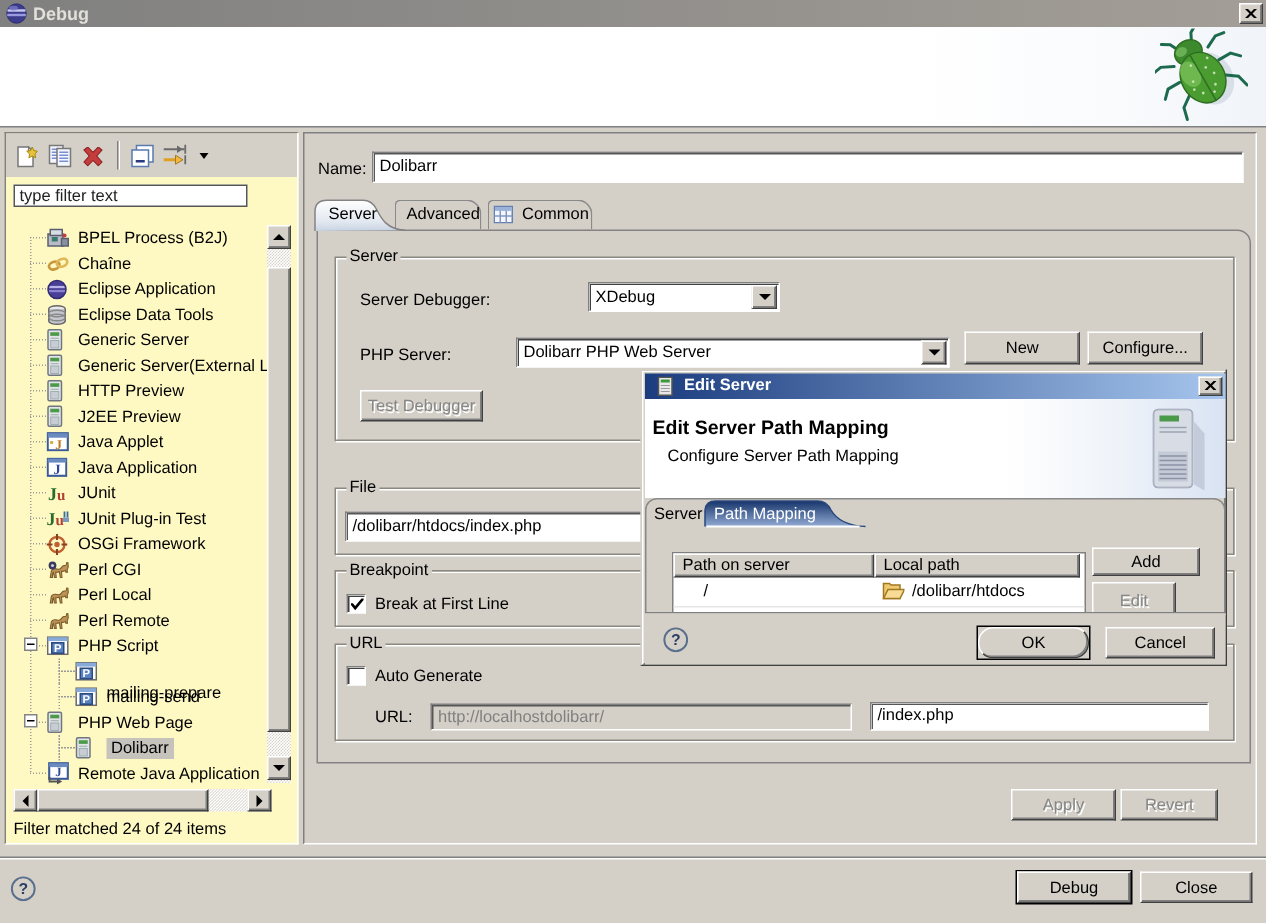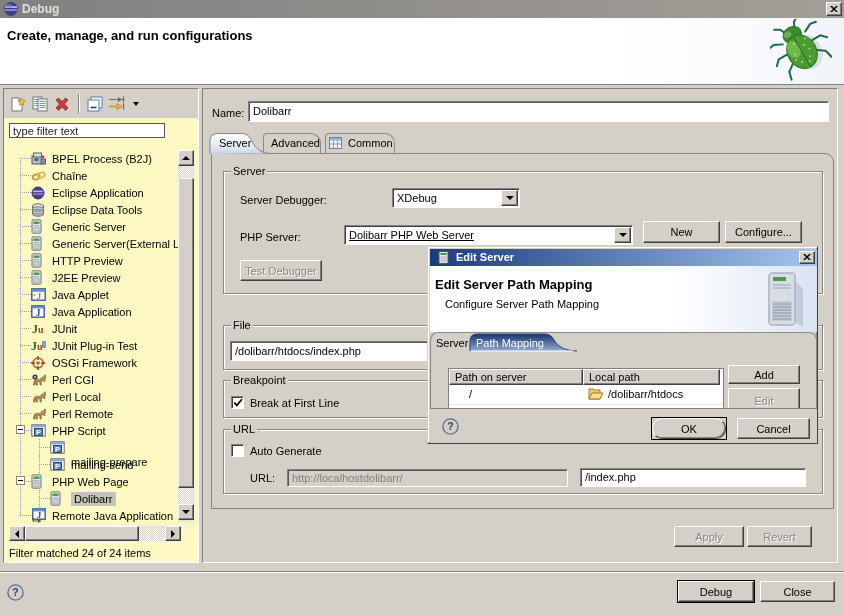--- a/index.html
+++ b/index.html
@@ -39,21 +39,20 @@
   </svg>
   <div class="abs" style="left:22px;top:2px;font-weight:bold;font-size:12px;color:#e2e0da;">Debug</div>
   <div class="raised abs ctr" style="left:826px;top:2px;width:16px;height:14px;">
     <svg width="8" height="7" viewBox="0 0 8 7">
         <path d="M0 0 L3 3 L0 6 L2 6 L4 4 L6 6 L8 6 L5 3 L8 0 L6 0 L4 2 L2 0 Z" fill="#000"></path>
       </svg>
   </div>
 </div>
 
 <div class="abs" style="left:0;top:18px;width:844px;height:67px;background:linear-gradient(to right,#fff 72%,#fafbfd 88%,#f0f4f9);border-bottom:1px solid #808080;">
-  <div class="abs" style="left:7px;top:10px;font-weight:bold;font-size:13px;">Create, manage, and run configurations</div>
 
   <svg class="abs" style="left:770px;top:1px" width="62" height="62" viewBox="0 0 62 62">
     <g transform="rotate(-30 31 31)">
       <ellipse cx="35" cy="36" rx="15" ry="18" fill="#8a9ab0" opacity="0.25"></ellipse>
       <g stroke="#1e6a4e" stroke-width="2" fill="none" stroke-linecap="round">
         <path d="M18 17 L10 13 L4 14"></path>
         <path d="M16 28 L7 28 L2 33"></path>
         <path d="M17 39 L10 44 L8 52"></path>
         <path d="M44 17 L52 13 L58 14"></path>
         <path d="M46 28 L55 28 L60 33"></path>
@@ -438,21 +437,21 @@
     <div class="grouplab">Server</div>
     <div class="abs" style="left:16px;top:22px;">Server Debugger:</div>
     <div class="sunk abs" style="left:120px;top:16px;width:128px;height:20px;margin-left:48px;">
         <div class="abs" style="left:4px;top:3px;">XDebug</div>
       <div class="raised abs ctr" style="right:1px;top:1px;width:17px;height:16px;">
           <div class="tri-dn"></div>
         </div>
       </div>
     <div class="abs" style="left:16px;top:59px;">PHP Server:</div>
     <div class="sunk abs" style="left:120px;top:53px;width:289px;height:20px;">
-        <div class="abs" style="left:4px;top:3px;text-decoration:underline;">Dolibarr PHP Web Server</div>
+        <div class="abs" style="left:4px;top:3px;">Dolibarr PHP Web Server</div>
       <div class="raised abs ctr" style="right:1px;top:1px;width:17px;height:16px;">
           <div class="tri-dn"></div>
         </div>
       </div>
     <div class="raised abs ctr" style="left:419px;top:49px;width:77px;height:22px;">New</div>
     <div class="raised abs ctr" style="left:501px;top:49px;width:77px;height:22px;">Configure...</div>
     <div class="raised abs ctr dis" style="left:16px;top:88px;width:82px;height:21px;">Test Debugger</div>
   </div>
 
   <div class="group abs" style="left:20px;top:236px;width:600px;height:45px;">
@@ -543,21 +542,21 @@
       <div class="raised abs ctr" style="left:134px;top:0;width:137px;height:16px;justify-content:flex-start;padding-left:5px;">Local path</div>
       <div class="abs" style="left:20px;top:19px;">/</div>
       <svg class="abs" style="left:139px;top:19px" width="15" height="12" viewBox="0 0 15 12">
         <path d="M1 3 L1 11 L12 11 L12 2 L6 2 L5 1 L1 1 Z" fill="#f0c870" stroke="#a07820"></path>
         <path d="M1 11 L4 5 L15 5 L12 11 Z" fill="#f8dc96" stroke="#a07820"></path>
       </svg>
       <div class="abs" style="left:159px;top:19px;">/dolibarr/htdocs</div>
       <div class="abs" style="left:0;top:35px;width:274px;height:1px;background:#e6e6e6;"></div>
     </div>
     <div class="raised abs ctr" style="left:297px;top:32px;width:72px;height:19px;">Add</div>
-    <div class="raised abs ctr dis" style="left:297px;top:55px;width:72px;height:26px;">Edit</div>
+    <div class="raised abs ctr dis" style="left:297px;top:55px;width:56px;height:26px;">Edit</div>
   </div>
 
   <div class="abs" style="left:2px;top:161px;width:387px;height:1px;background:#808080;box-shadow:0 1px 0 #fff;"></div>
   <div class="abs" style="left:2px;top:162px;width:387px;height:34px;background:#d4d0c8;"></div>
   <svg class="abs" style="left:14px;top:171px" width="17" height="17" viewBox="0 0 17 17">
     <circle cx="8.5" cy="8.5" r="7.6" fill="none" stroke="#5a6f8e" stroke-width="1.3"></circle>
     <text x="8.5" y="12.2" font-size="10.5" font-family="Liberation Sans" text-anchor="middle" fill="#2c3e66" font-weight="bold">?</text>
   </svg>
   <div class="abs" style="left:223px;top:170px;width:76px;height:23px;border:1px solid #000;background:#d4d0c8;">
     <div class="raised abs ctr" style="left:0;top:0;width:74px;height:21px;border-radius:10px;">OK</div>

